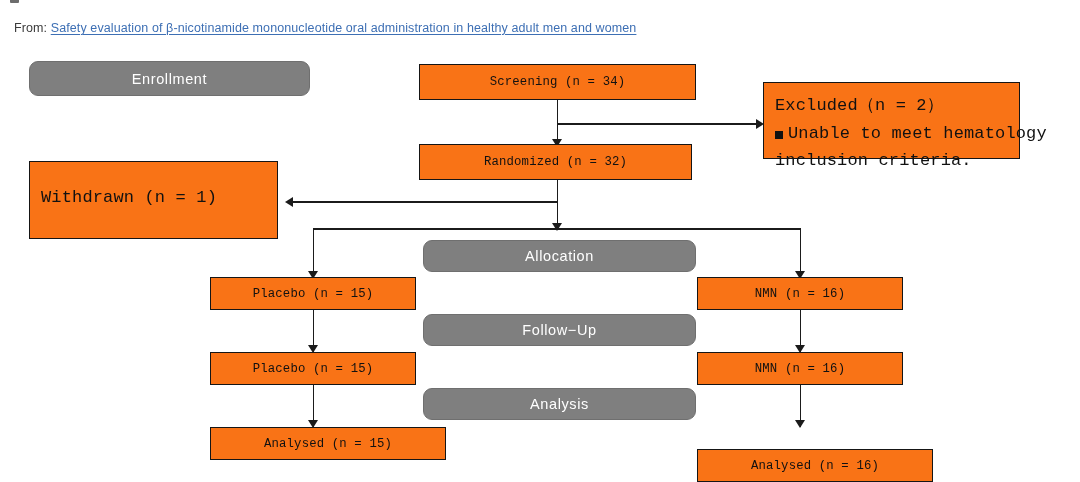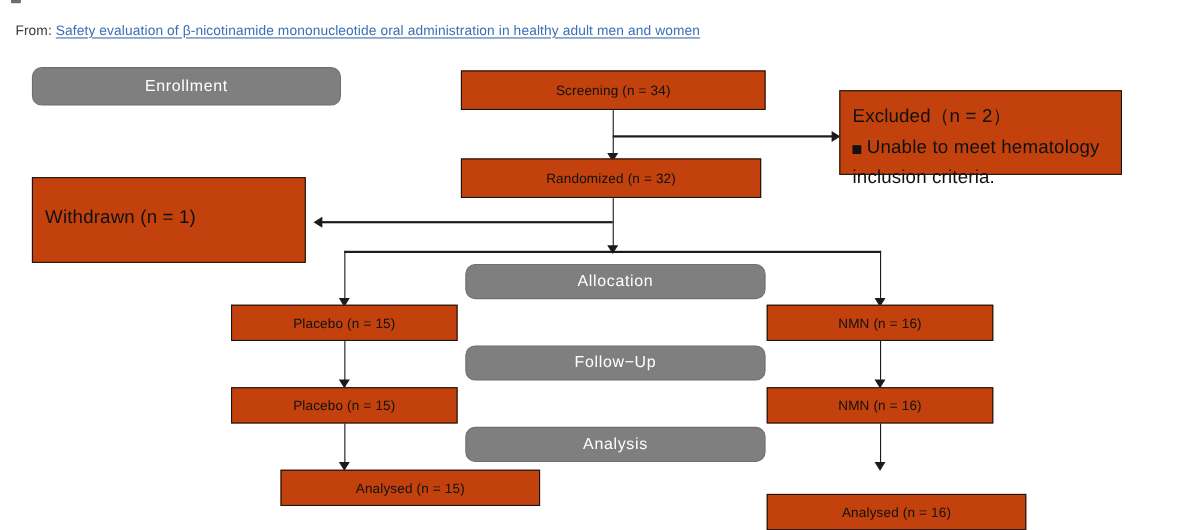--- a/index.html
+++ b/index.html
@@ -30,24 +30,25 @@
   .banner{
     position:absolute;background:#7f7f7f;border-radius:9px;
     border:1px solid #6f6f6f;
     color:#ffffff;display:flex;align-items:center;justify-content:center;
     font-size:14.5px;letter-spacing:.6px;
     box-sizing:border-box;
   }
 
   
   .node{
-    position:absolute;background:#c2410c;border:1.4px solid #151515;
+    position:absolute;background:#f97316;border:1.4px solid #151515;
     box-sizing:border-box;display:flex;align-items:center;
     justify-content:center;font-size:12.3px;color:#111;
     letter-spacing:.15px;
+    font-family:Liberation Mono, monospace;
   }
   .node.text-left{
     display:block;padding:9px 10px 0 11px;
     line-height:1.62;font-size:17px;text-align:left;
   }
   .bullet{
     display:inline-block;width:8px;height:8px;background:#111;
     vertical-align:-1px;margin-right:5px;
   }
   .nowrap{white-space:nowrap;}
@@ -137,16 +138,16 @@
   <div class="arrow-down" style="left:795px;top:345px;"></div>
 
   <div class="node" style="left:210px;top:352px;width:206px;height:33px;">Placebo (n = 15)</div>
   <div class="node" style="left:697px;top:352px;width:206px;height:33px;">NMN (n = 16)</div>
 
   <div class="ln vl" style="left:312.5px;top:385px;height:42px;"></div>
   <div class="ln vl" style="left:799.5px;top:385px;height:42px;"></div>
   <div class="arrow-down" style="left:308px;top:420px;"></div>
   <div class="arrow-down" style="left:795px;top:420px;"></div>
 
-  <div class="node" style="left:210px;top:427px;width:236px;height:33px;margin-left:45px;">Analysed (n = 15)</div>
+  <div class="node" style="left:210px;top:427px;width:236px;height:33px;">Analysed (n = 15)</div>
   <div class="node" style="left:697px;top:449px;width:236px;height:33px;">Analysed (n = 16)</div>
 
 </div>
 
 </body></html>

